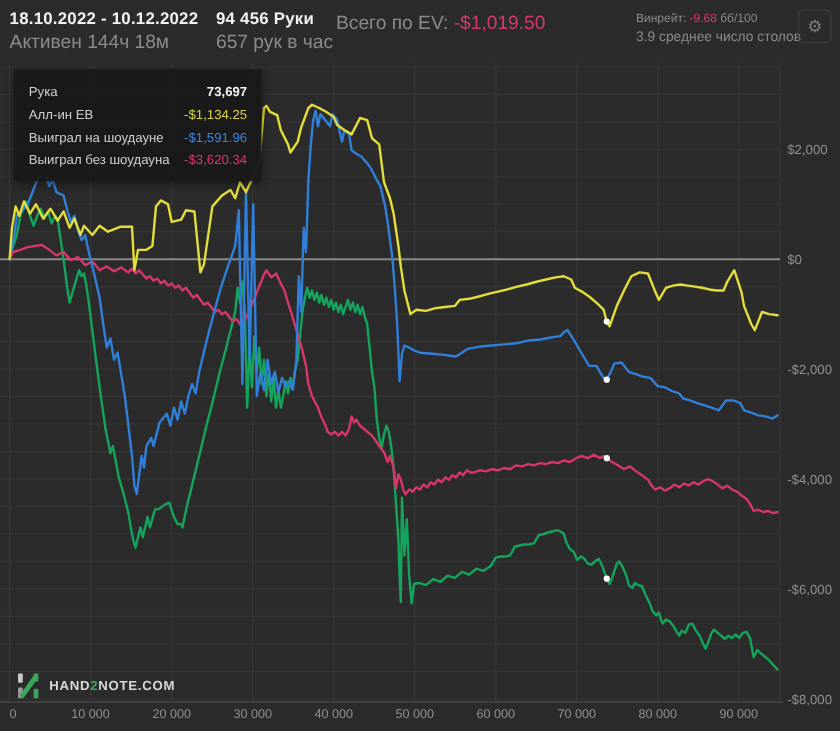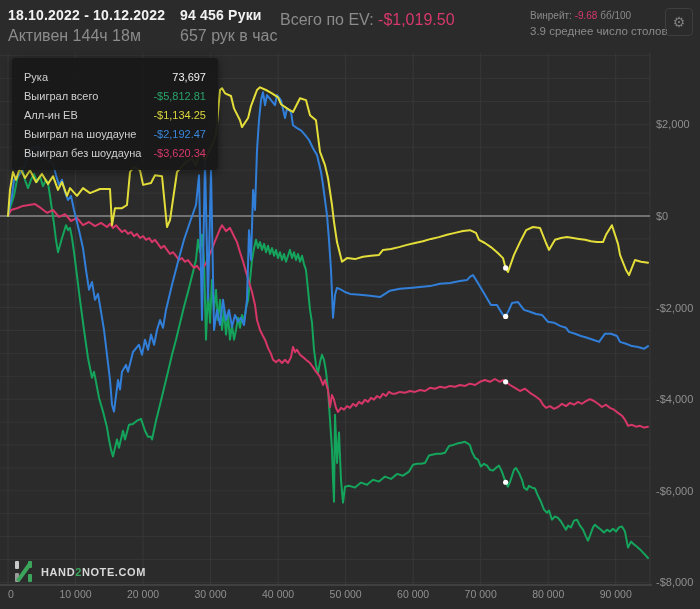--- a/index.html
+++ b/index.html
@@ -108,33 +108,29 @@
       <div class="h-sub" style="font-size:11.5px;">3.9 среднее число столов</div>
     </div>
     <div class="gearbtn">
       <span>⚙</span>
     </div>
   </div>
 
   <div class="tooltip">
     <div class="tt-row">
       <span class="tt-label">Рука</span>
-      <span class="tt-value" style="color: rgb(242, 242, 242);">73,697</span>
-    </div>
-    <div class="tt-row">
-      <span class="tt-label">Выиграл всего</span>
-      <span class="tt-value" style="color: rgb(42, 163, 106);">-$5,812.81</span>
+      <span class="tt-value" style="color: rgb(242, 242, 242); font-weight: bold;">73,697</span>
     </div>
     <div class="tt-row">
       <span class="tt-label">Алл-ин EВ</span>
       <span class="tt-value" style="color: rgb(217, 212, 62);">-$1,134.25</span>
     </div>
     <div class="tt-row">
       <span class="tt-label">Выиграл на шоудауне</span>
-      <span class="tt-value" style="color: rgb(59, 135, 222);">-$2,192.47</span>
+      <span class="tt-value" style="color: rgb(59, 135, 222);">-$1,591.96</span>
     </div>
     <div class="tt-row">
       <span class="tt-label">Выиграл без шоудауна</span>
       <span class="tt-value" style="color: rgb(214, 57, 107);">-$3,620.34</span>
     </div>
   </div>
 
   <div class="logo">
     <svg width="19" height="21" viewBox="0 0 19 21">
       <rect x="1" y="0" width="4" height="8" rx="1" fill="#c9c9c9"></rect>

